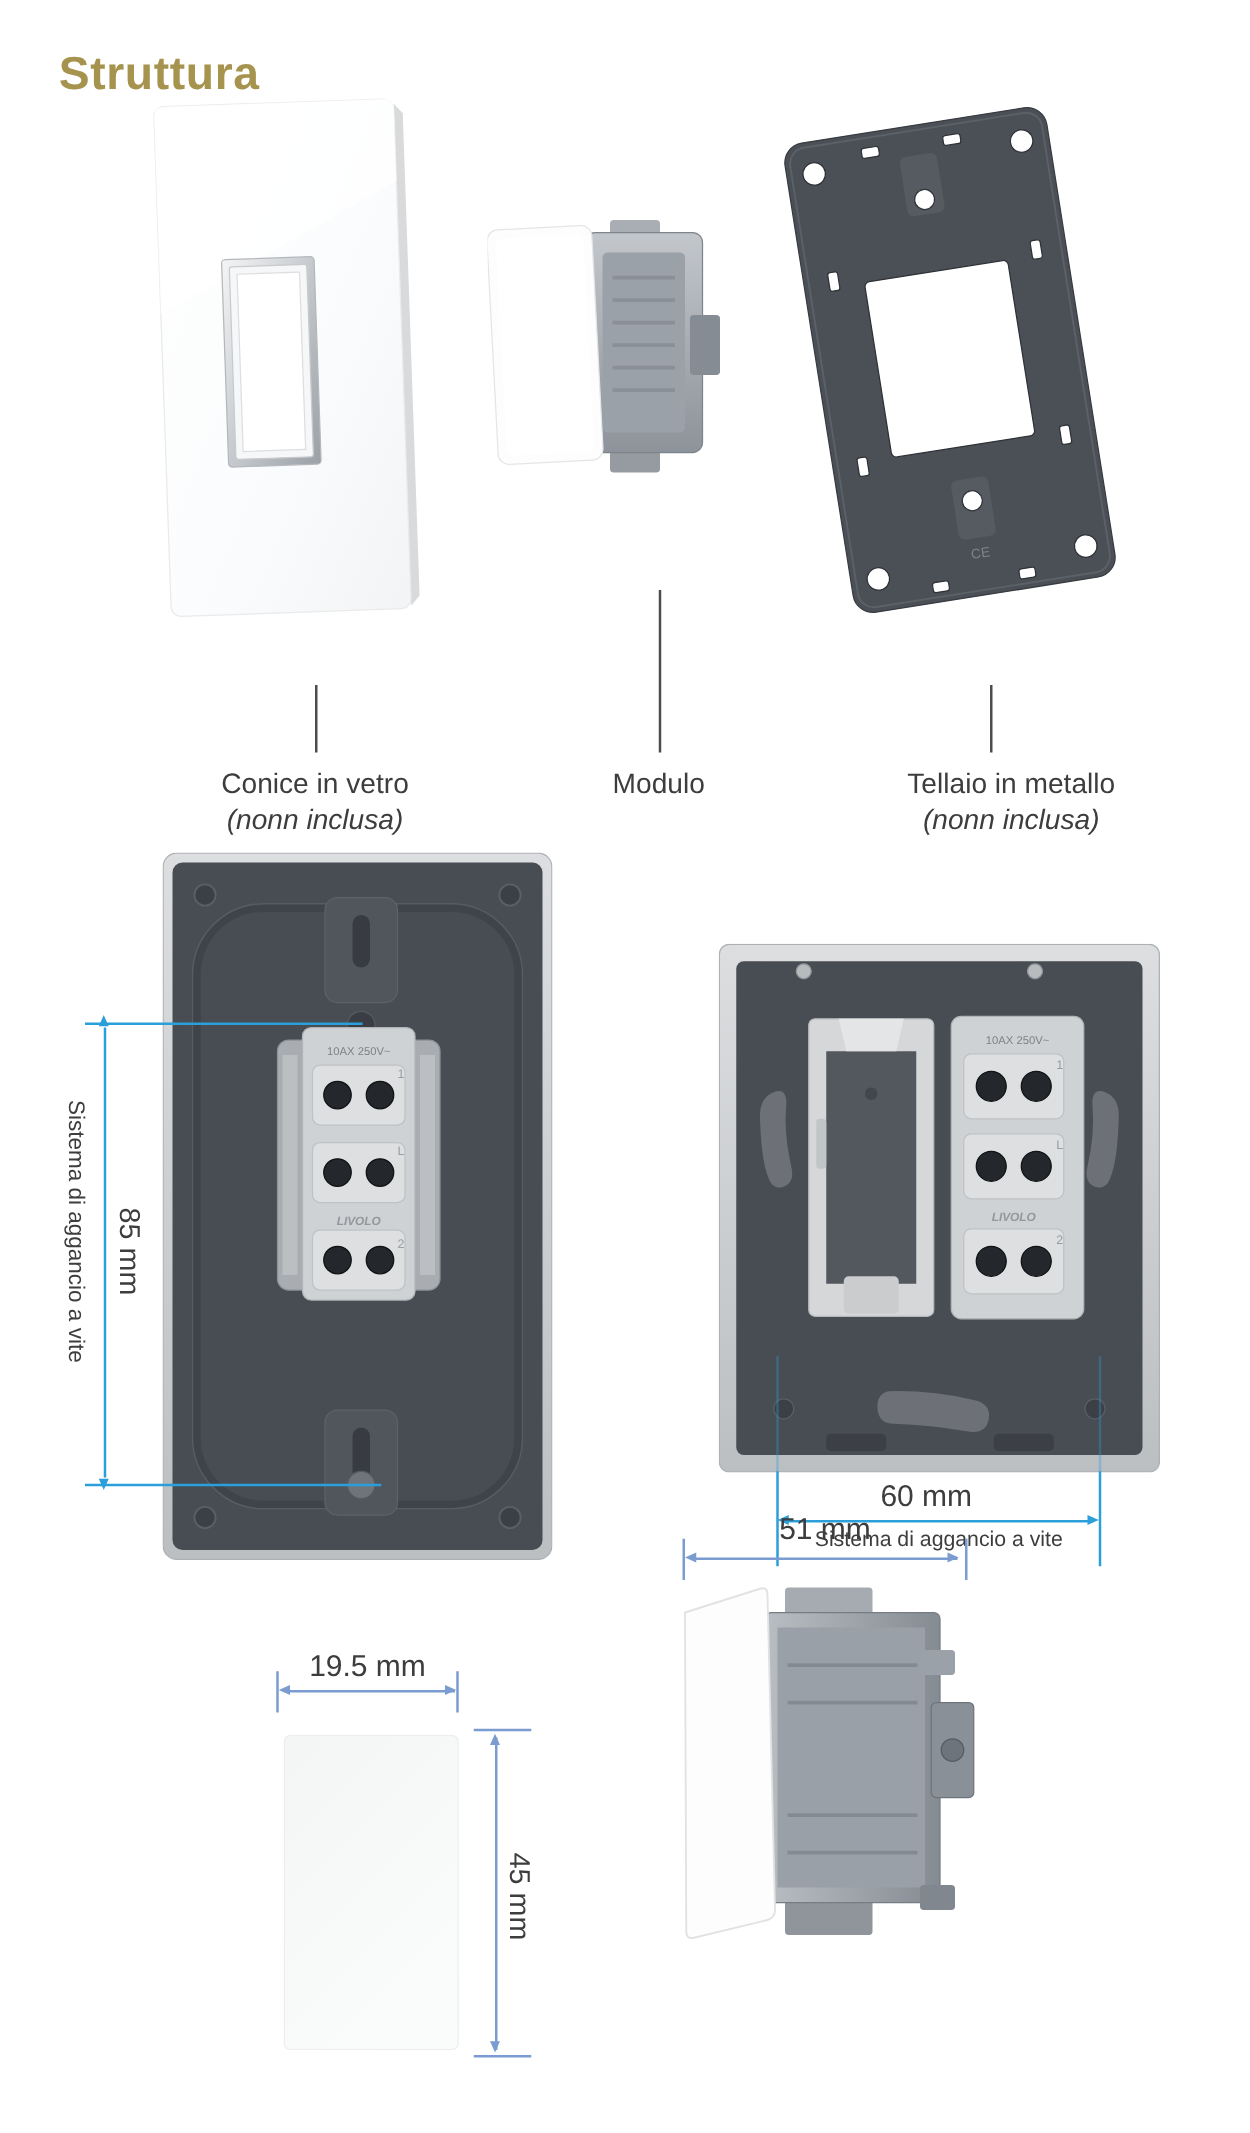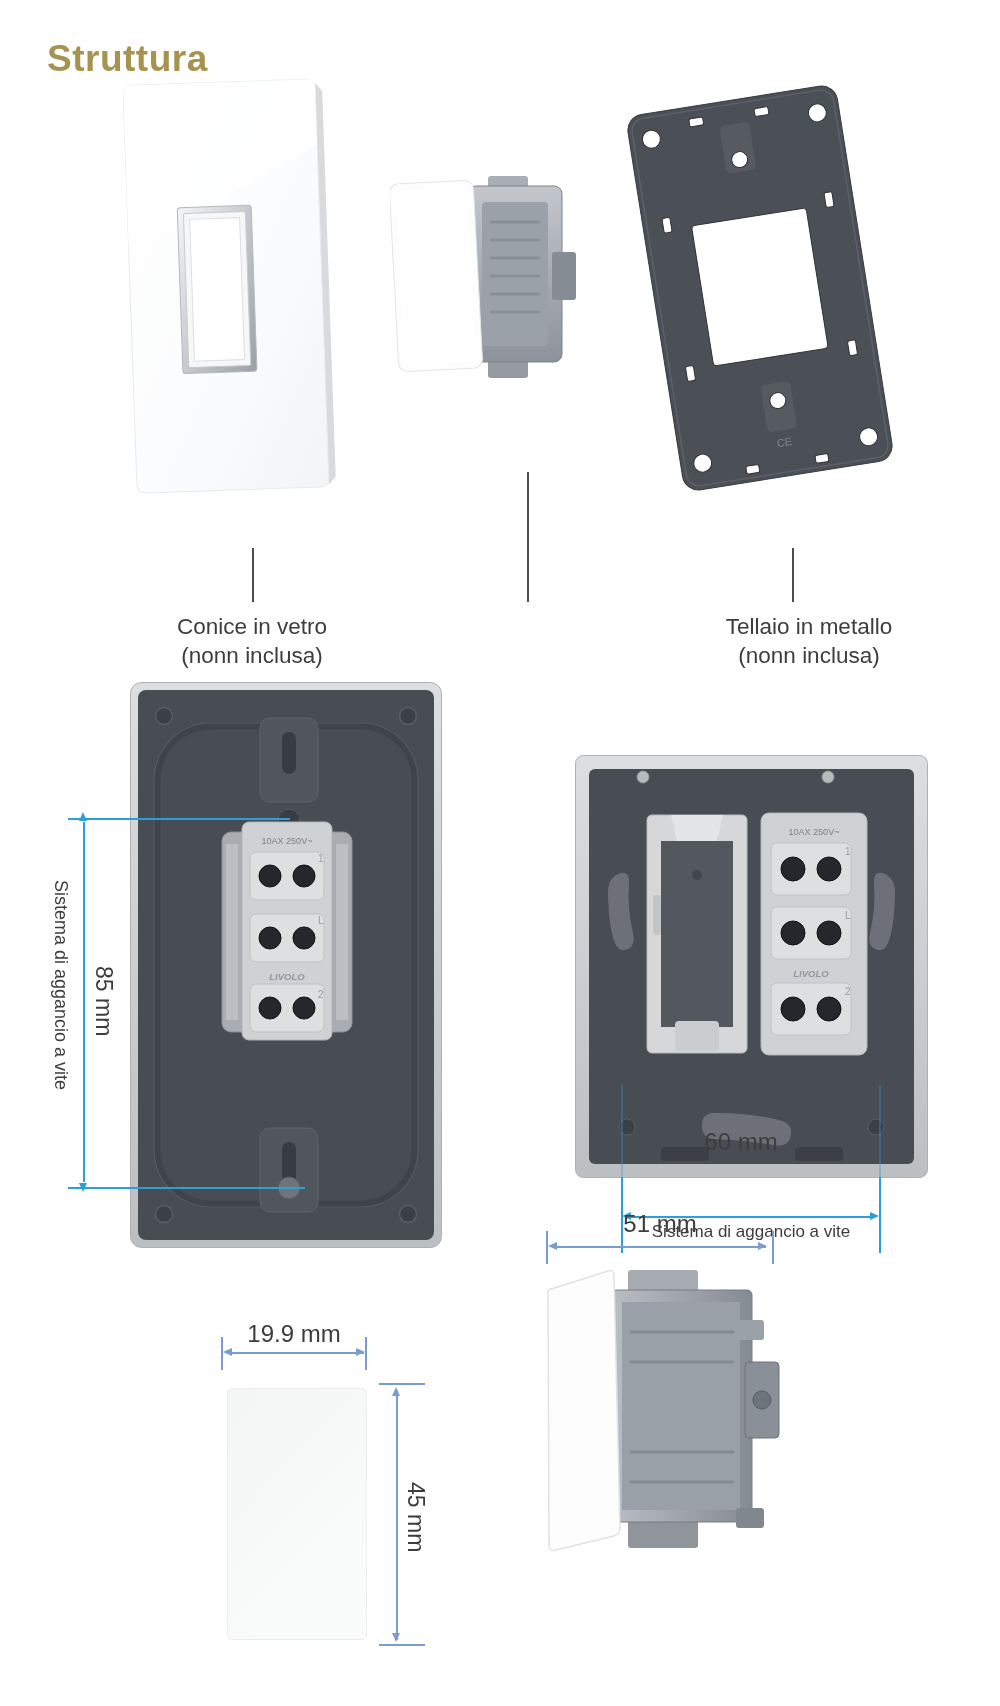--- a/index.html
+++ b/index.html
@@ -8,21 +8,21 @@
     width:1000px; height:1706px; position:relative; overflow:hidden;
     font-family:"Liberation Sans", sans-serif;
     color:var(--txt,#3d3d3d);
   }
   .abs { position:absolute; }
   .title {
     left:47px; top:38px; font-size:37px; font-weight:700;
     color:var(--title-c,#a6934e); letter-spacing:0.5px;
   }
   .part-label { width:250px; text-align:center; font-size:22.5px; line-height:29px; color:var(--txt); }
-  .part-label .it { }
+  .part-label .it { font-style:italic; }
   .connector { width:1.5px; background:#4d4d4d; }
 
   
   .vline { width:1.5px; background:var(--c1,#2b9fd9); }
   .hline { height:1.5px; background:var(--c1,#2b9fd9); }
   .vline.c2 { background:var(--c2,#7b9cd0); }
   .hline.c2 { background:var(--c2,#7b9cd0); }
   .fade { opacity:0.35; }
   .ah { width:0; height:0; }
   .ah.up    { border-left:4.5px solid transparent; border-right:4.5px solid transparent; border-bottom:9px solid var(--c1,#2b9fd9); }
@@ -131,20 +131,21 @@
 
 <div class="abs connector" style="left:252px;top:548px;height:54px"></div>
 <div class="abs connector" style="left:527px;top:472px;height:130px"></div>
 <div class="abs connector" style="left:792px;top:548px;height:54px"></div>
 
 <div class="abs part-label" style="left:127px;top:612px">
   <div>Conice in vetro</div>
   <div class="it">(nonn inclusa)</div>
 </div>
 <div class="abs part-label" style="left:402px;top:612px">
+  <div>Modulo</div>
 </div>
 <div class="abs part-label" style="left:684px;top:612px">
   <div>Tellaio in metallo</div>
   <div class="it">(nonn inclusa)</div>
 </div>
 
 <svg class="abs" style="left:130px;top:682px;" width="312" height="566" viewBox="0 0 312 566">
   <defs>
     <linearGradient id="silv" x1="0" y1="0" x2="0" y2="1">
       <stop offset="0" stop-color="#dcdee0"></stop>
@@ -260,27 +261,27 @@
       <circle cx="301" cy="372" r="8"></circle>
     <rect x="86" y="392" width="48" height="14" rx="4" stroke="none"></rect>
     <rect x="220" y="392" width="48" height="14" rx="4" stroke="none"></rect>
   </g>
 </svg>
 
 <div class="abs vline fade" style="left:621px;top:1085px;height:92px"></div>
 <div class="abs vline" style="left:621px;top:1177px;height:76px"></div>
 <div class="abs vline fade" style="left:879px;top:1085px;height:92px"></div>
 <div class="abs vline" style="left:879px;top:1177px;height:76px"></div>
-<div class="abs dim-num" style="left:621px;width:240px;top:1128px">60 mm</div>
+<div class="abs dim-num" style="left:621px;width:240px;top:1184px">60 mm</div>
 <div class="abs hline" style="left:630px;top:1216px;width:241px"></div>
 <div class="abs ah left" style="left:622px;top:1212px"></div>
 <div class="abs ah right" style="left:870px;top:1212px"></div>
 <div class="abs dim-sub" style="left:591px;width:320px;top:1222px">Sistema di aggancio a vite</div>
 
-<div class="abs dim-num" style="left:214px;width:160px;top:1320px">19.9 mm</div>
+<div class="abs dim-num" style="left:214px;width:160px;top:1320px">19.5 mm</div>
 <div class="abs tickv" style="left:221px;top:1337px"></div>
 <div class="abs tickv" style="left:365px;top:1337px"></div>
 <div class="abs hline c2" style="left:229px;top:1352px;width:135px"></div>
 <div class="abs ah c2 left" style="left:223px;top:1348px"></div>
 <div class="abs ah c2 right" style="left:356px;top:1348px"></div>
 
 <div class="abs front-rect" style="left:227px;top:1388px"></div>
 
 <div class="abs tickh" style="left:379px;top:1383px"></div>
 <div class="abs tickh" style="left:379px;top:1644px"></div>

